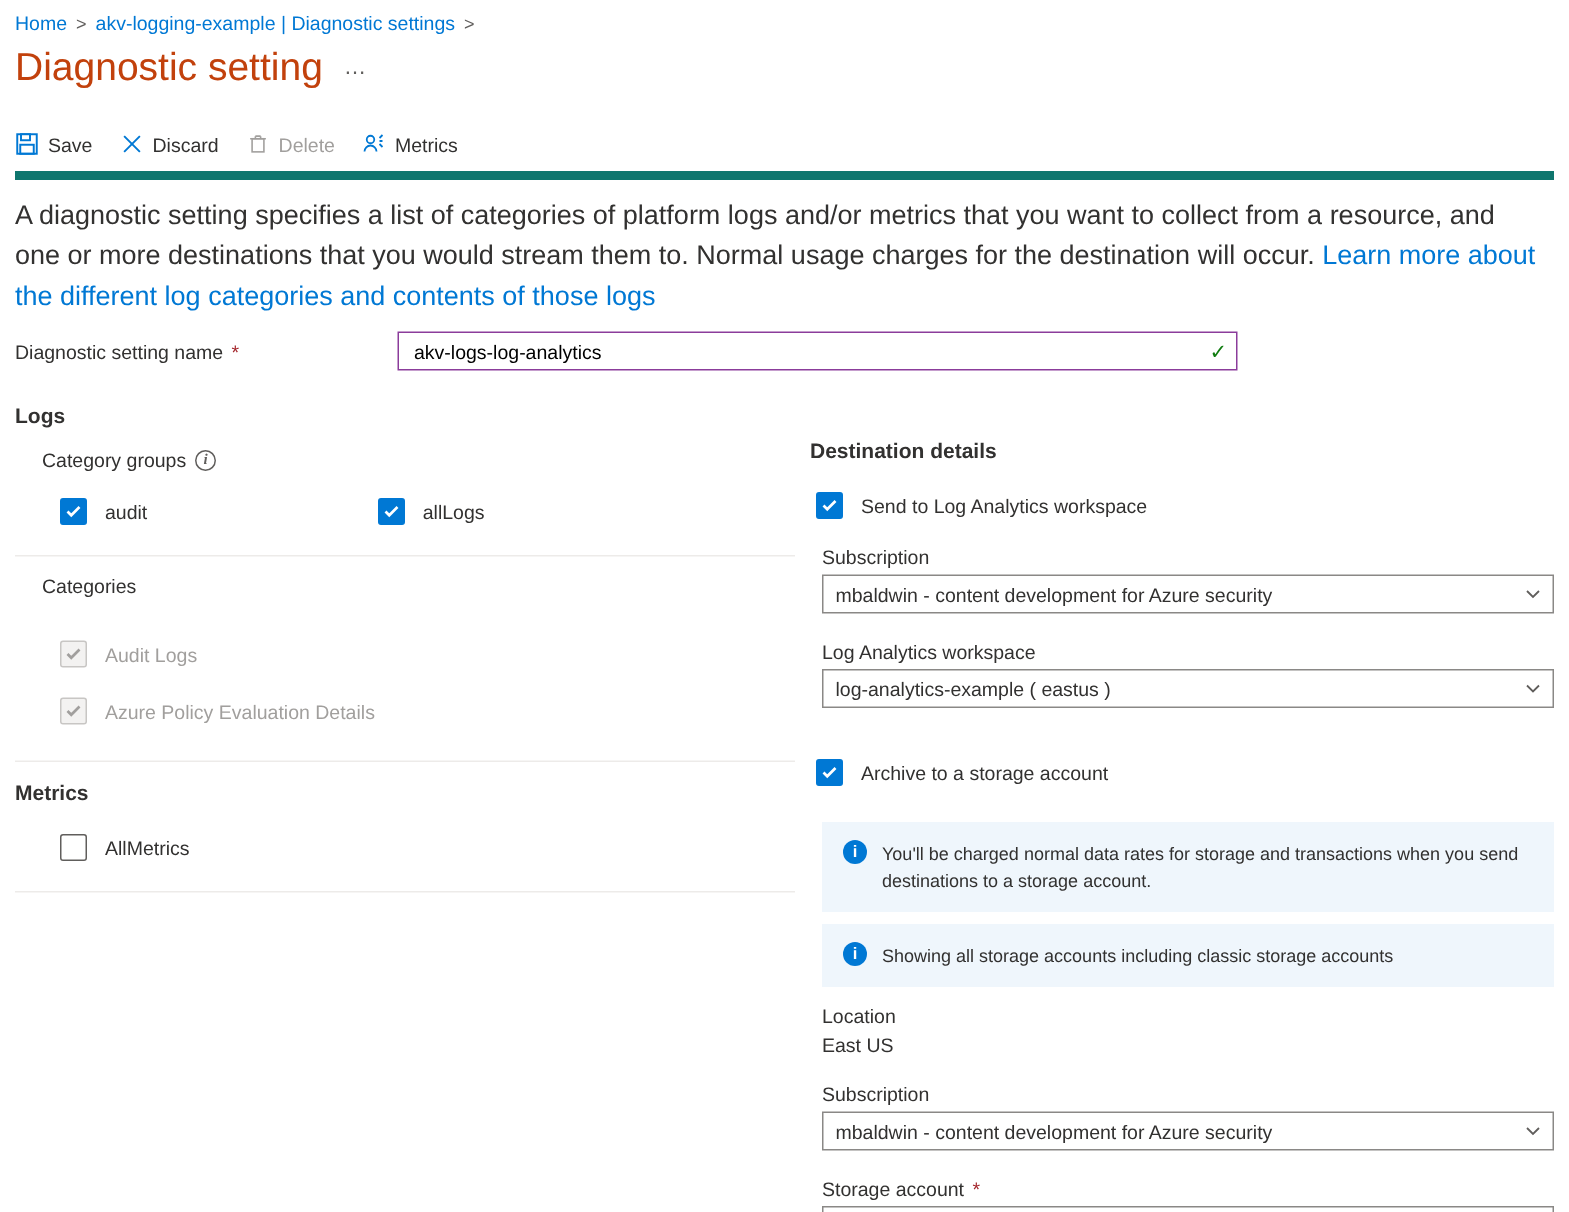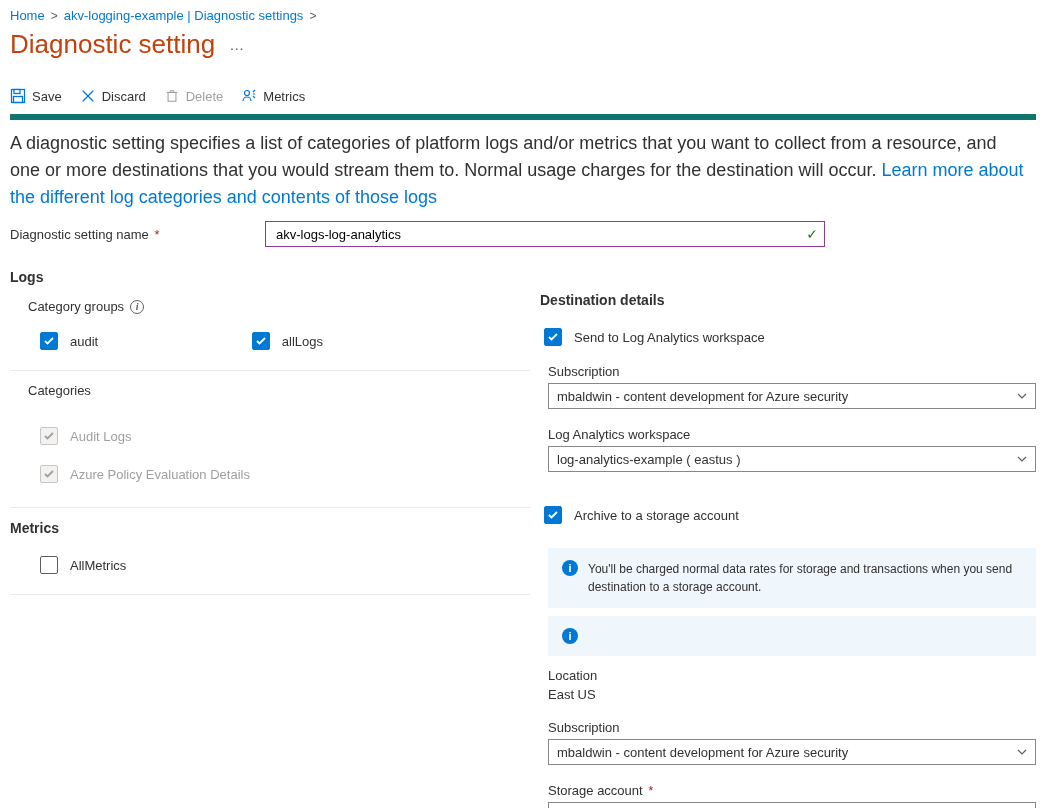--- a/index.html
+++ b/index.html
@@ -287,24 +287,25 @@
           <svg width="12" height="12" viewBox="0 0 12 12">
               <path d="M2 6l2.5 2.5L10 3" stroke="#fff" stroke-width="1.8" fill="none"></path>
             </svg>
         </span>
         <span>Archive to a storage account</span>
       </label>
 
       <div style="padding-left:4px; margin-top:18px;">
         <div class="info-banner">
           <span class="info-icon">i</span>
-          <span>You'll be charged normal data rates for storage and transactions when you send destination to a storage account.</span>
+          <span>You'll be charged normal data rates for storage and transactions when you send destinations to a storage account.</span>
         </div>
         <div class="info-banner">
           <span class="info-icon">i</span>
+          <span>Showing all storage accounts including classic storage accounts</span>
         </div>
 
         <div class="field-block" style="margin-top:12px;">
           <div class="static-text">Location</div>
           <div class="static-text">East US</div>
         </div>
 
         <div class="field-block">
           <div class="field-title">Subscription</div>
           <div class="select-box">

